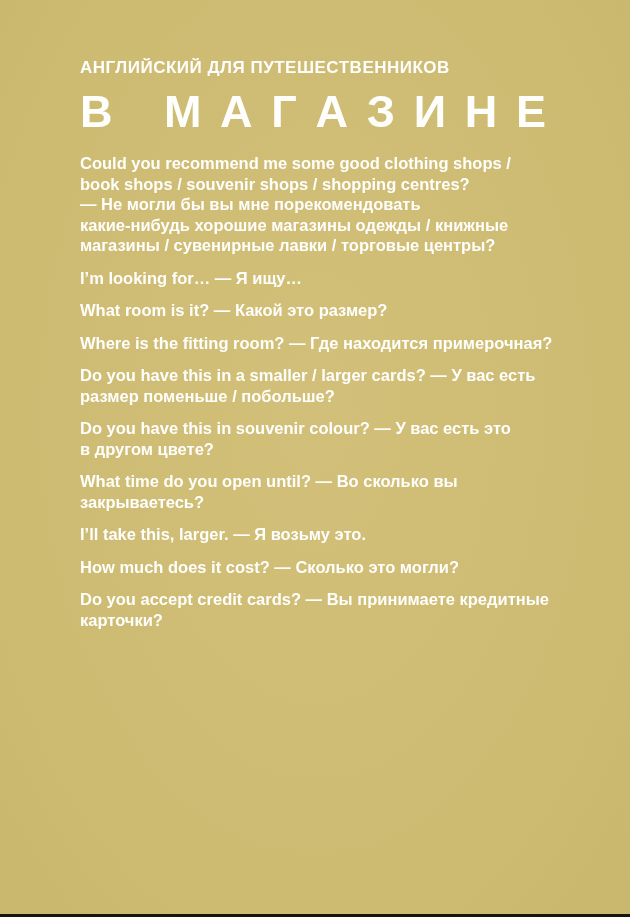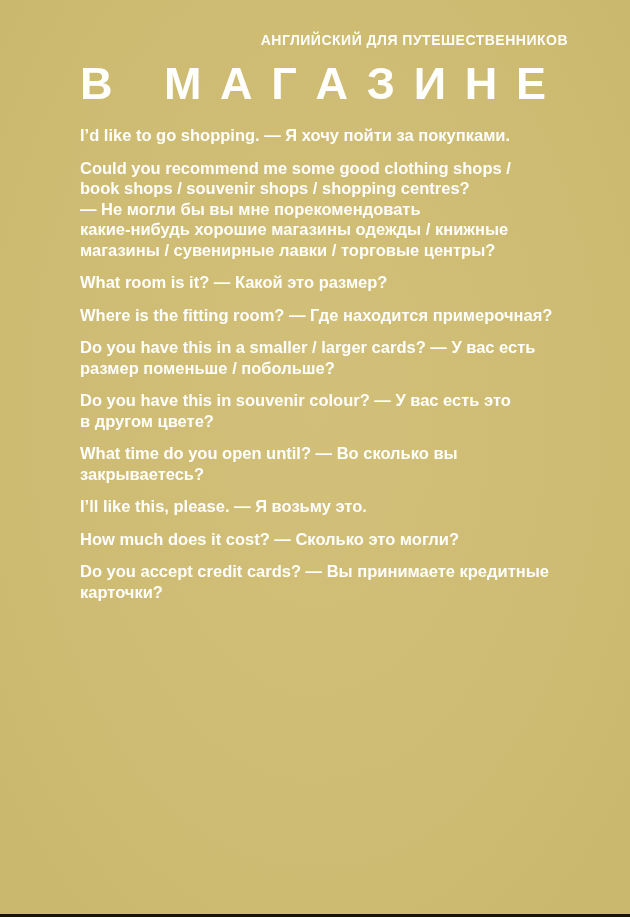--- a/index.html
+++ b/index.html
@@ -20,26 +20,25 @@
   }
   .content {
     position: absolute;
     left: 80px;
     top: 0;
     width: 488px;
     color: #fefefc;
     font-weight: bold;
   }
   .subtitle {
-    margin-top: 27px;
-    font-size: 14px;
+    margin-top: 55px;
+    font-size: 17px;
     line-height: 26px;
     letter-spacing: 0.5px;
     white-space: nowrap;
-    text-align: right;
   }
   .title {
     margin-top: 7px;
     width: 466px;
     display: flex;
     justify-content: space-between;
     font-size: 45px;
     line-height: 48px;
   }
   .title span {
@@ -77,34 +76,34 @@
         <span>М</span>
         <span>А</span>
         <span>Г</span>
         <span>А</span>
         <span>З</span>
         <span>И</span>
         <span>Н</span>
         <span>Е</span>
       </div>
     <div class="phrases">
-      <p class="phrase">I’d like to go shopping. — Я хочу пойти за покупками.</p>
       <p class="phrase">Could you recommend me some good clothing shops /
 book shops / souvenir shops / shopping centres?
 — Не могли бы вы мне порекомендовать
 какие-нибудь хорошие магазины одежды / книжные
 магазины / сувенирные лавки / торговые центры?</p>
+      <p class="phrase">I’m looking for… — Я ищу…</p>
       <p class="phrase">What room is it? — Какой это размер?</p>
       <p class="phrase">Where is the fitting room? — Где находится примерочная?</p>
       <p class="phrase">Do you have this in a smaller / larger cards? — У вас есть
 размер поменьше / побольше?</p>
       <p class="phrase">Do you have this in souvenir colour? — У вас есть это
 в другом цвете?</p>
       <p class="phrase">What time do you open until? — Во сколько вы
 закрываетесь?</p>
-      <p class="phrase">I’ll like this, please. — Я возьму это.</p>
+      <p class="phrase">I’ll take this, larger. — Я возьму это.</p>
       <p class="phrase">How much does it cost? — Сколько это могли?</p>
       <p class="phrase">Do you accept credit cards? — Вы принимаете кредитные
 карточки?</p>
     </div>
   </div>
   <div class="bottom-bar" style="background: rgb(22, 20, 12);"></div>
 </div>
 
 </body></html>

